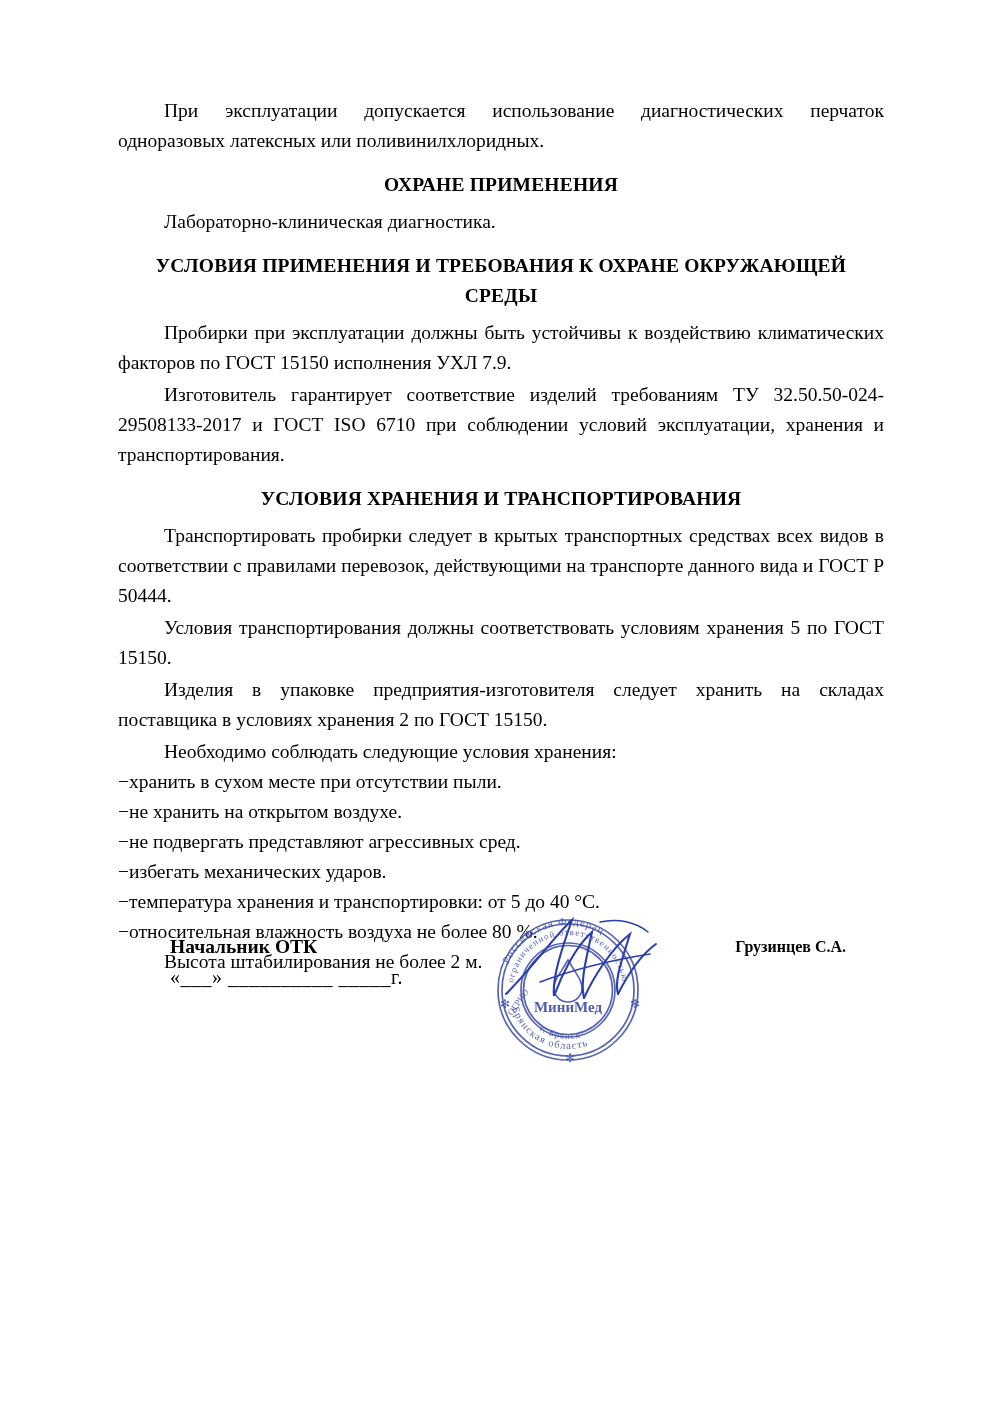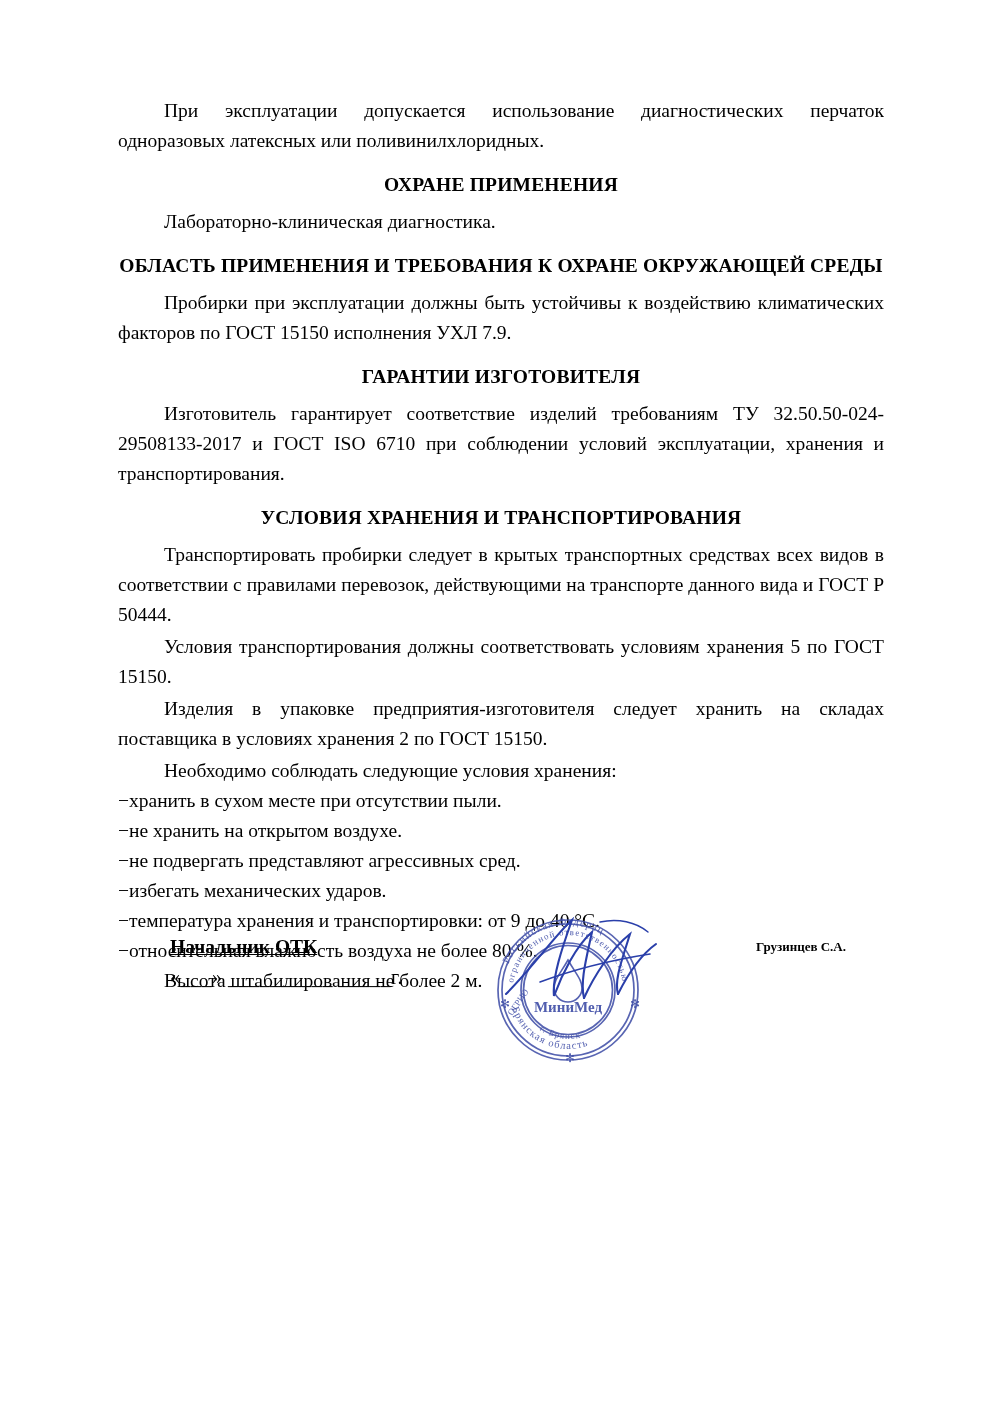--- a/index.html
+++ b/index.html
@@ -63,35 +63,34 @@
     width: 766px;
     height: 120px;
   }
   .sign-title {
     position: absolute;
     left: 52px;
     top: 0;
     font-size: 19.5px;
     font-weight: bold;
     line-height: 28px;
-    text-decoration: underline;
   }
   .sign-date {
     position: absolute;
     left: 52px;
     top: 30px;
     font-size: 20px;
     line-height: 28px;
     letter-spacing: 0.5px;
   }
   .sign-name {
     position: absolute;
     right: 38px;
     top: 0;
-    font-size: 13px;
+    font-size: 16px;
     font-weight: bold;
     line-height: 28px;
   }
 
   
   .stamp {
     position: absolute;
     left: 482px;
     top: 896px;
     width: 172px;
@@ -112,37 +111,36 @@
 
 <div class="page">
 
   <div class="content">
 
     <p class="indent">При эксплуатации допускается использование диагностических перчаток одноразовых латексных или поливинилхлоридных.</p>
 
     <h2>ОХРАНЕ ПРИМЕНЕНИЯ</h2>
     <p class="indent">Лабораторно-клиническая диагностика.</p>
 
-    <h2>ОБЛАСТЬ ПРИМЕНЕНИЯ И ТРЕБОВАНИЯ К ОХРАНЕ ОКРУЖАЮЩЕЙ СРЕДЫ</h2>
+    <h2>УСЛОВИЯ ПРИМЕНЕНИЯ И ТРЕБОВАНИЯ К ОХРАНЕ ОКРУЖАЮЩЕЙ СРЕДЫ</h2>
     <p class="indent">Пробирки при эксплуатации должны быть устойчивы к воздействию климатических факторов по ГОСТ 15150 исполнения УХЛ 7.9.</p>
 
-    <h2>ГАРАНТИИ ИЗГОТОВИТЕЛЯ</h2>
     <p class="indent">Изготовитель гарантирует соответствие изделий требованиям ТУ 32.50.50-024-29508133-2017 и ГОСТ ISO 6710 при соблюдении условий эксплуатации, хранения и транспортирования.</p>
 
     <h2>УСЛОВИЯ ХРАНЕНИЯ И ТРАНСПОРТИРОВАНИЯ</h2>
     <p class="indent">Транспортировать пробирки следует в крытых транспортных средствах всех видов в соответствии с правилами перевозок, действующими на транспорте данного вида и ГОСТ Р 50444.</p>
     <p class="indent">Условия транспортирования должны соответствовать условиям хранения 5 по ГОСТ 15150.</p>
     <p class="indent">Изделия в упаковке предприятия-изготовителя следует хранить на складах поставщика в условиях хранения 2 по ГОСТ 15150.</p>
     <p class="indent tight">Необходимо соблюдать следующие условия хранения:</p>
 
     <p class="dash-item">−хранить в сухом месте при отсутствии пыли.</p>
     <p class="dash-item">−не хранить на открытом воздухе.</p>
     <p class="dash-item">−не подвергать представляют агрессивных сред.</p>
     <p class="dash-item">−избегать механических ударов.</p>
-    <p class="dash-item">−температура хранения и транспортировки: от 9 до 40 °С.</p>
+    <p class="dash-item">−температура хранения и транспортировки: от 5 до 40 °С.</p>
     <p class="dash-item">−относительная влажность воздуха не более 80 %.</p>
 
     <p class="indent">Высота штабилирования не более 2 м.</p>
 
   </div>
 
   <div class="sign-block">
     <div class="sign-title">Начальник ОТК</div>
     <div class="sign-date">«___» __________  _____г.</div>
     <div class="sign-name">Грузинцев С.А.</div>

